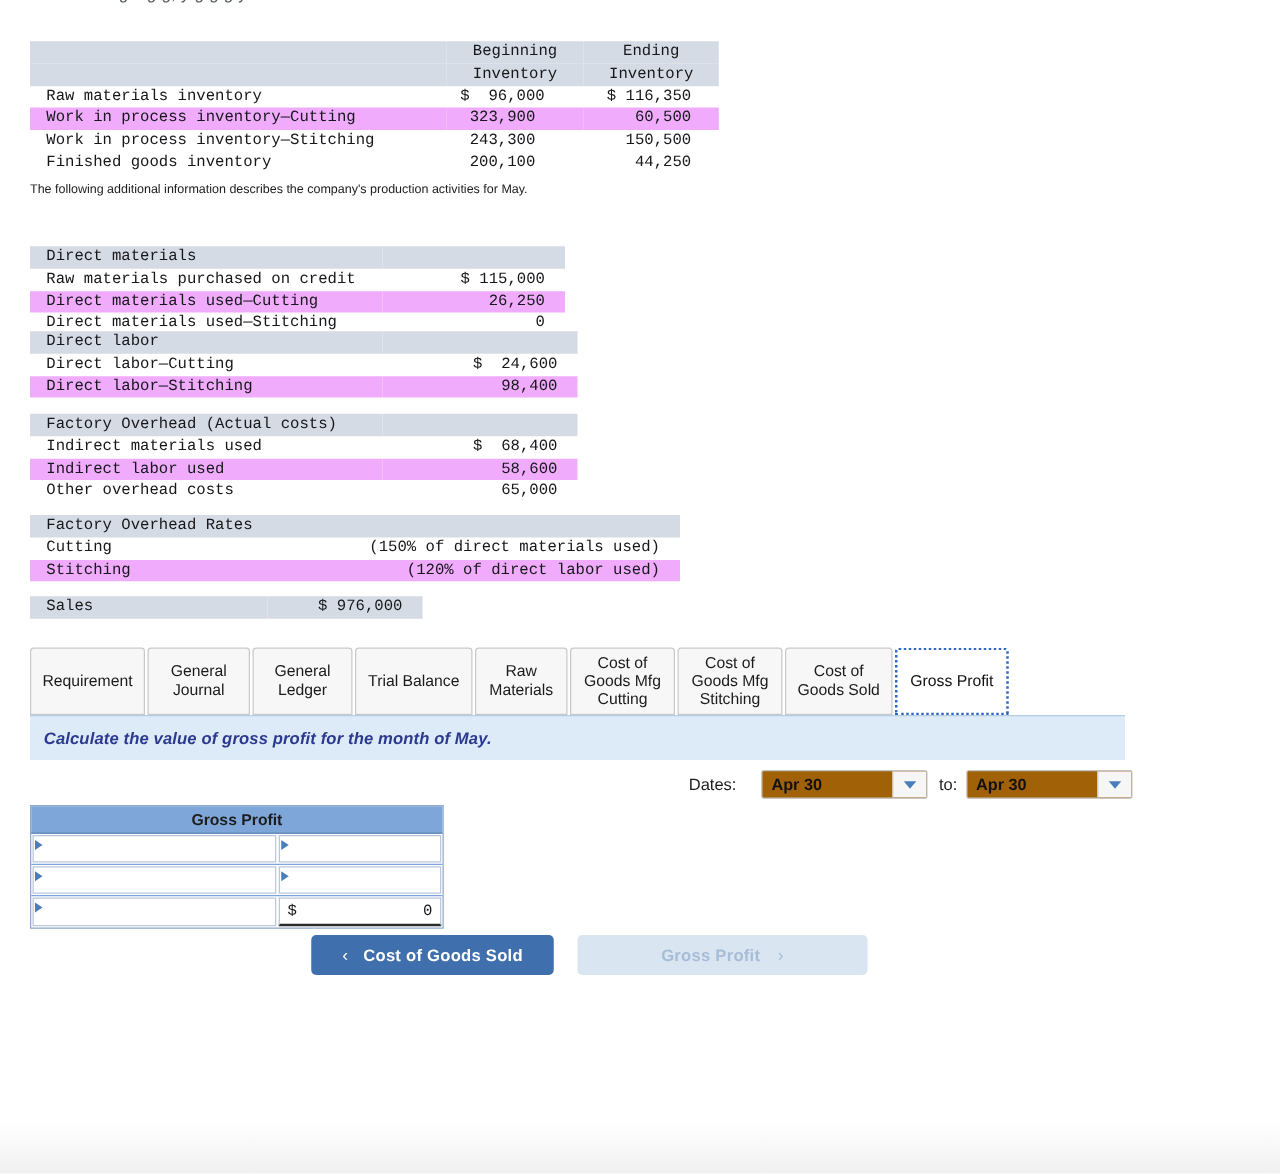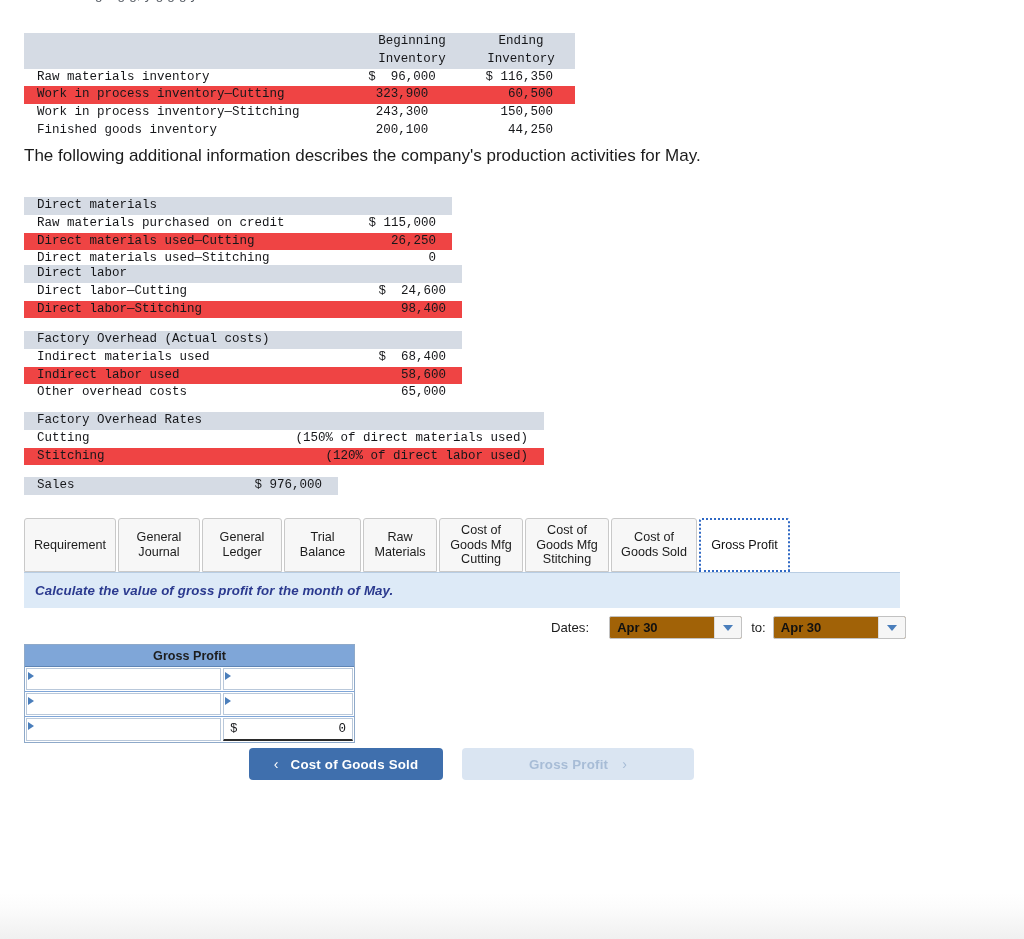--- a/index.html
+++ b/index.html
@@ -46,41 +46,41 @@
   .fin-table td {
     padding: 1px 0 1px 0;
     line-height: 15.8px;
     white-space: pre;
   }
   .fin-table tr.hdr td {
     background: #d5dbe4;
     font-weight: normal;
   }
   .fin-table tr.band td {
-    background: #ef4444;
+    background: #f0abfc;
   }
   .fin-table td.lbl { padding-left: 13px; }
   .fin-table td.num { text-align: center; padding-right: 20px; }
   .fin-table td.numw { text-align: right; padding-right: 22px; }
   .fin-table td.ctr  { text-align: center; }
   .fin-table td.rt   { text-align: right; padding-right: 16px; }
 
   
   #inventory-table { position: absolute; left: 24px; top: 33px; width: 551px; }
   #inventory-table col.c1 { width: 333px; }
   #inventory-table col.c2 { width: 110px; }
   #inventory-table col.c3 { width: 108px; }
 
   
   #narrative {
     position: absolute;
     left: 24px;
     top: 146px;
     font-family: "Liberation Sans", sans-serif;
-    font-size: 17px;
+    font-size: 10px;
     color: #1b1b1b;
     white-space: nowrap;
   }
 
   
   #dm-table { position: absolute; left: 24px; top: 197px; width: 428px; }
   #dm-table col.c1 { width: 282px; }
   #dm-table col.c2 { width: 146px; }
 
   
@@ -483,21 +483,21 @@
     </tr>
   </tbody>
 </table>
 
 <div id="tabbar">
   <div class="tab" style="width:92px">Requirement</div>
   <div class="tab" style="width:82px">General
 Journal</div>
   <div class="tab" style="width:80px">General
 Ledger</div>
-  <div class="tab" style="width:77px">Trial Balance</div>
+  <div class="tab" style="width:94px">Trial Balance</div>
   <div class="tab" style="width:74px">Raw
 Materials</div>
   <div class="tab" style="width:84px">Cost of
 Goods Mfg
 Cutting</div>
   <div class="tab" style="width:84px">Cost of
 Goods Mfg
 Stitching</div>
   <div class="tab" style="width:86px">Cost of
 Goods Sold</div>

